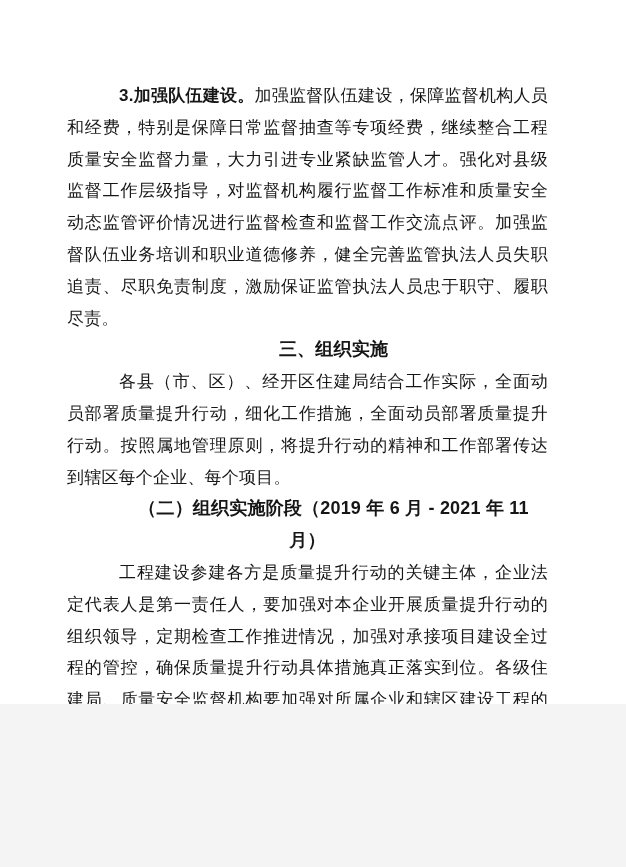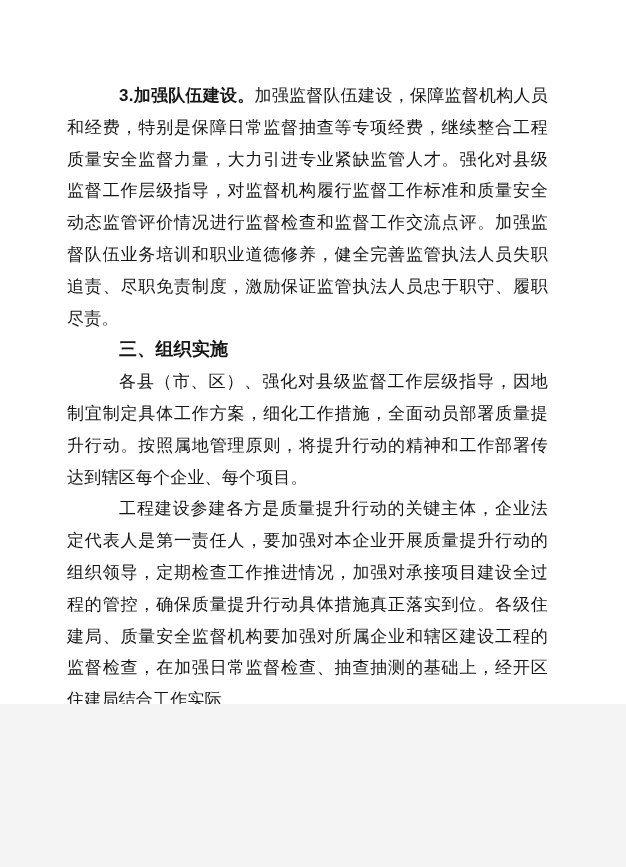--- a/index.html
+++ b/index.html
@@ -33,21 +33,21 @@
     letter-spacing: 0.2px;
     text-align: justify;
     text-justify: inter-character;
     text-indent: 52px;
     word-break: break-all;
   }
   .para.heading {
     font-weight: bold;
     font-size: 18px;
     font-family: "Liberation Sans", "DejaVu Sans", sans-serif;
-    text-align: left;
+    text-align: center;
   }
   .bold-lead {
     font-weight: bold;
     font-family: "Liberation Sans", "DejaVu Sans", sans-serif;
   }
   .page-number {
     position: absolute;
     left: 463px;
     top: 789px;
     font-size: 15px;
@@ -56,17 +56,18 @@
     white-space: nowrap;
   }
 </style>
 </head>
 <body>
 
 <div class="page">
   <div class="content">
       <p class="para"><span class="bold-lead">3.加强队伍建设。</span><span>加强监督队伍建设，保障监督机构人员和经费，特别是保障日常监督抽查等专项经费，继续整合工程质量安全监督力量，大力引进专业紧缺监管人才。强化对县级监督工作层级指导，对监督机构履行监督工作标准和质量安全动态监管评价情况进行监督检查和监督工作交流点评。加强监督队伍业务培训和职业道德修养，健全完善监管执法人员失职追责、尽职免责制度，激励保证监管执法人员忠于职守、履职尽责。</span></p>
       <p class="para heading"><span class="bold-lead">三、组织实施</span></p>
-      <p class="para"><span>各县（市、区）、强化对县级监督工作层级指导，因地制宜制定具体工作方案，细化工作措施，全面动员部署质量提升行动。按照属地管理原则，将提升行动的精神和工作部署传达到辖区每个企业、每个项目。</span></p>
+      <p class="para"><span>各县（市、区）、经开区住建局结合工作实际，全面动员部署质量提升行动，细化工作措施，全面动员部署质量提升行动。按照属地管理原则，将提升行动的精神和工作部署传达到辖区每个企业、每个项目。</span></p>
+      <p class="para heading"><span class="bold-lead">（二）组织实施阶段（2019 年 6 月 - 2021 年 11 月）</span></p>
       <p class="para"><span>工程建设参建各方是质量提升行动的关键主体，企业法定代表人是第一责任人，要加强对本企业开展质量提升行动的组织领导，定期检查工作推进情况，加强对承接项目建设全过程的管控，确保质量提升行动具体措施真正落实到位。各级住建局、质量安全监督机构要加强对所属企业和辖区建设工程的监督检查，在加强日常监督检查、抽查抽测的基础上，经开区住建局结合工作实际</span></p>
     </div>
   <div class="page-number">— 9 —</div>
 </div>
 
 </body></html>

